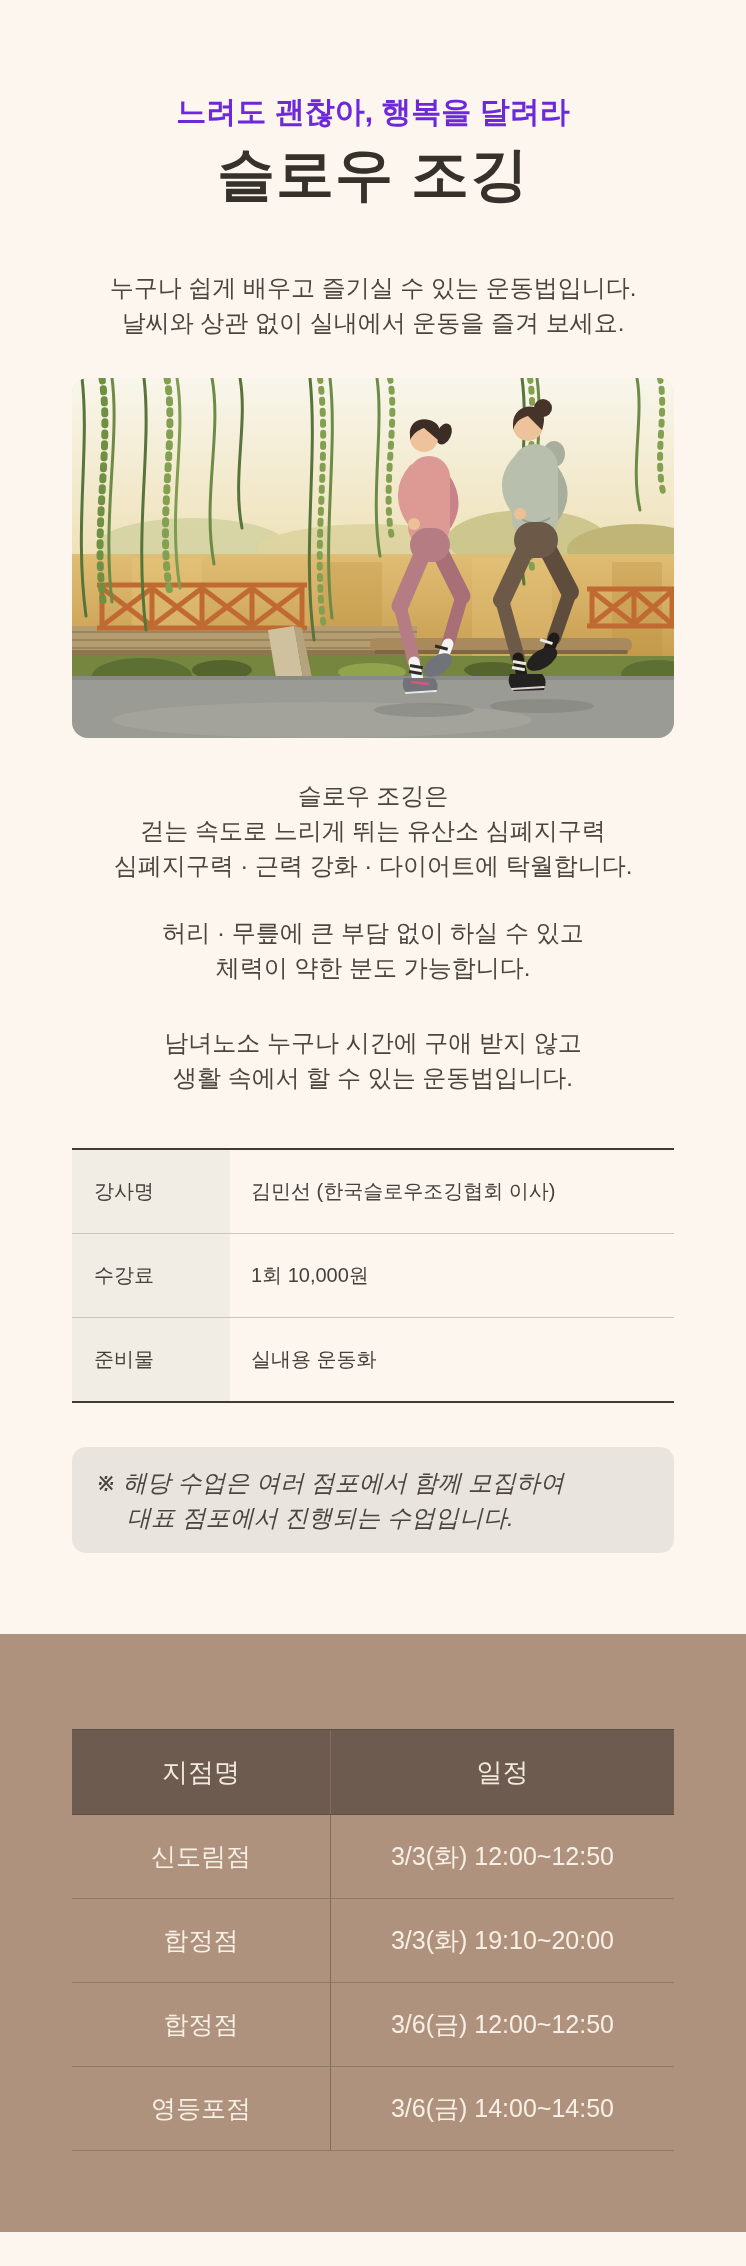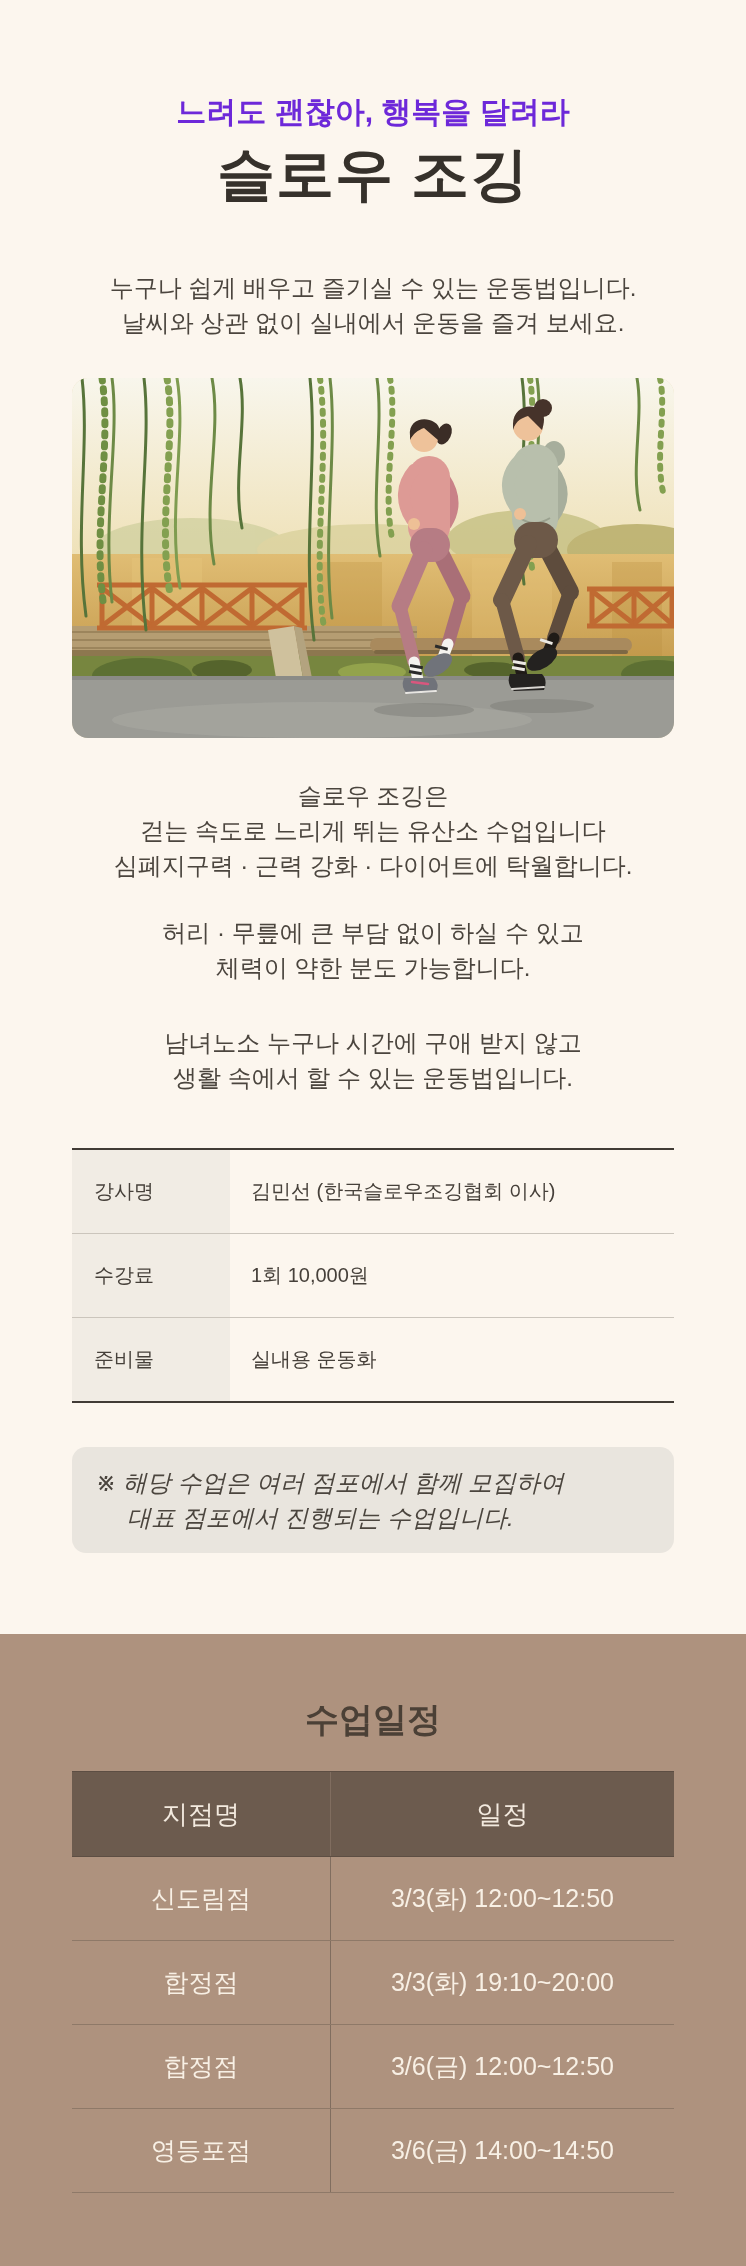--- a/index.html
+++ b/index.html
@@ -233,21 +233,21 @@
           <path d="M438,296 L470,296 Q476,302 472,312 L442,313 Q434,306 438,296 Z" fill="#242220"></path>
           <path d="M440,311 L472,309" class="strand" stroke="#d8d5d0" stroke-width="2"></path>
           <path d="M448,82 C434,96 432,114 446,132" class="strand" stroke="#b8bfac" stroke-width="13"></path>
           <circle cx="448" cy="136" r="6" fill="#eec096"></circle>
         </g>
       </svg>
     </div>
 
     <div class="desc desc-1">
       <span class="tline">슬로우 조깅은</span>
-      <span class="tline">걷는 속도로 느리게 뛰는 유산소 수업입니다</span>
+      <span class="tline">걷는 속도로 느리게 뛰는 유산소 심폐지구력</span>
       <span class="tline">심폐지구력 · 근력 강화 · 다이어트에 탁월합니다.</span>
     </div>
     <div class="desc desc-2">
       <span class="tline">허리 · 무릎에 큰 부담 없이 하실 수 있고</span>
       <span class="tline">체력이 약한 분도 가능합니다.</span>
     </div>
     <div class="desc desc-3">
       <span class="tline">남녀노소 누구나 시간에 구애 받지 않고</span>
       <span class="tline">생활 속에서 할 수 있는 운동법입니다.</span>
     </div>
@@ -268,21 +268,20 @@
     </div>
 
     <div class="notice">
       <span class="nline">※ 해당 수업은 여러 점포에서 함께 모집하여</span>
       <span class="nline indent">대표 점포에서 진행되는 수업입니다.</span>
     </div>
 
   </section>
 
   <section class="schedule">
-    <h2 class="schedule-title">수업일정</h2>
 
     <div class="stable">
       <div class="srow shead">
         <div class="scell first">지점명</div>
         <div class="scell">일정</div>
       </div>
       <div class="srow sbody">
         <div class="scell first">신도림점</div>
         <div class="scell">3/3(화) 12:00~12:50</div>
       </div>

